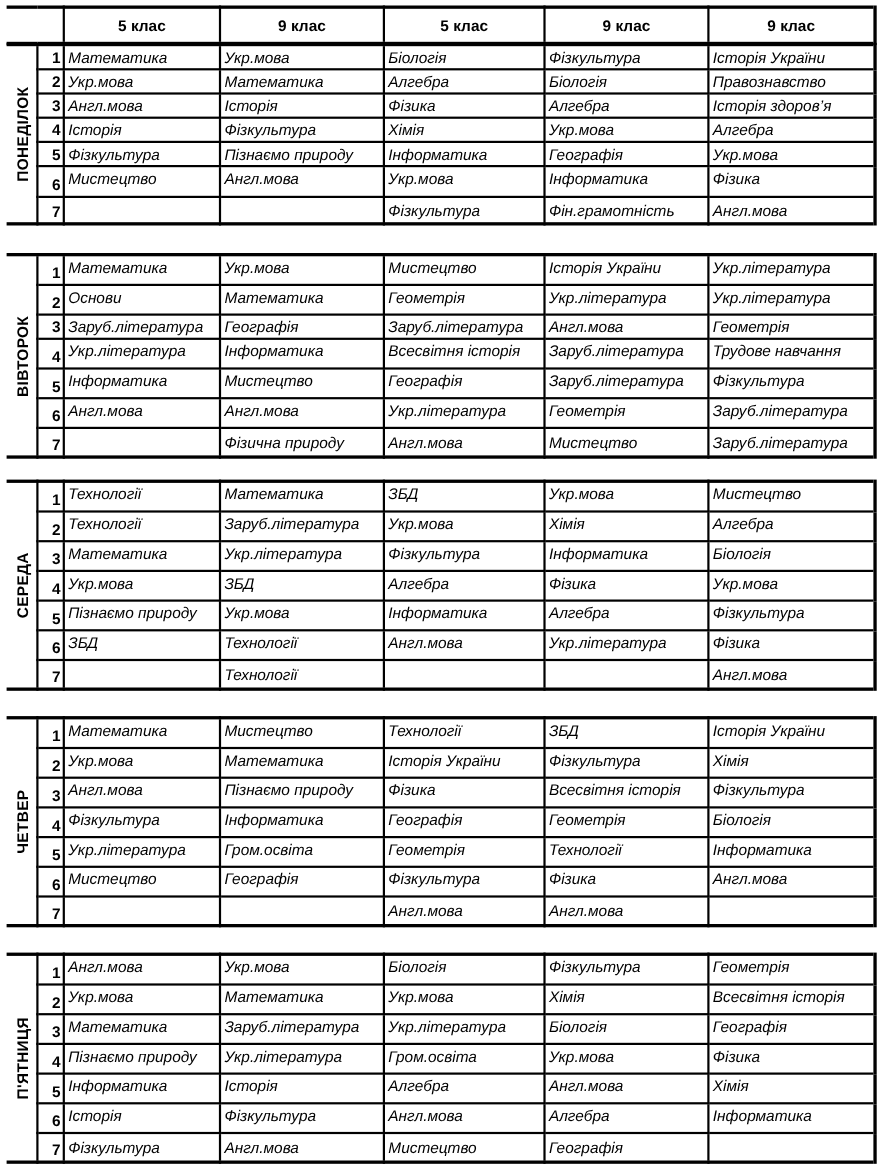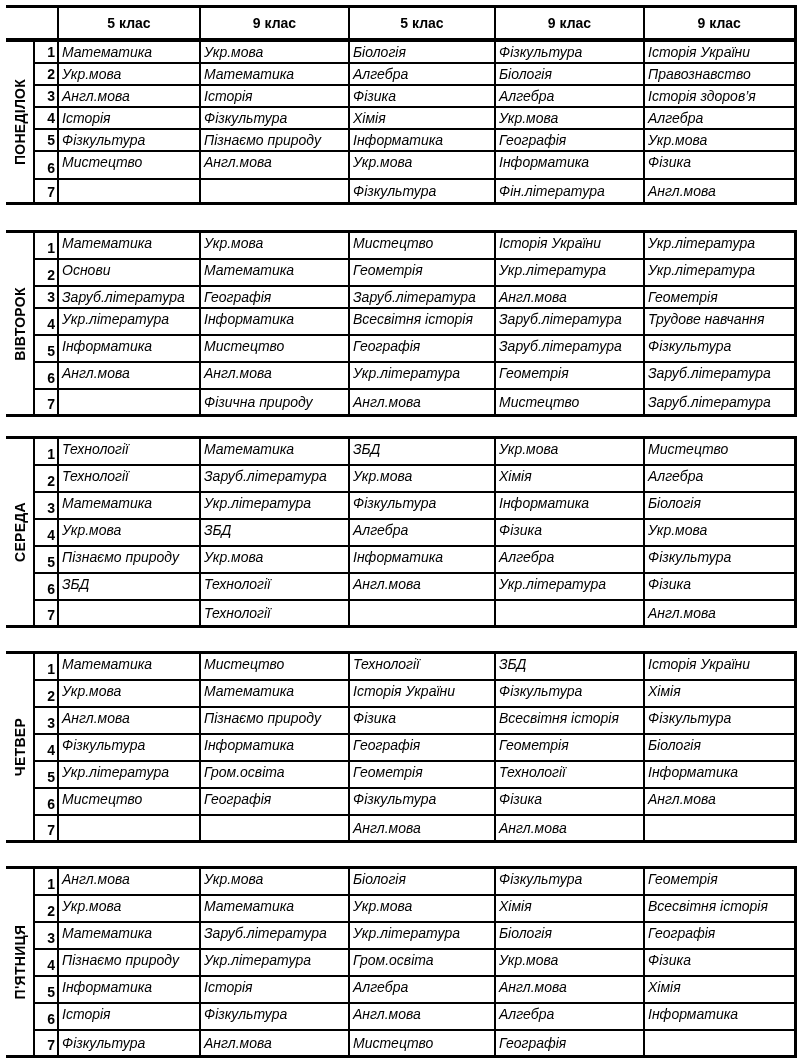--- a/index.html
+++ b/index.html
@@ -128,21 +128,21 @@
             <td class="subj">Англ.мова</td>
             <td class="subj">Укр.мова</td>
             <td class="subj">Інформатика</td>
             <td class="subj last-col">Фізика</td>
           </tr>
           <tr class="r7" style="height: 25px;">
             <td class="num">7</td>
             <td class="subj"></td>
             <td class="subj"></td>
             <td class="subj">Фізкультура</td>
-            <td class="subj">Фін.література</td>
+            <td class="subj">Фін.грамотність</td>
             <td class="subj last-col">Англ.мова</td>
           </tr>
         </tbody>
     </table>
   </div>
 
   <div class="block day" style="top: 230px;">
     <table>
       <colgroup>
           <col class="c-day">

